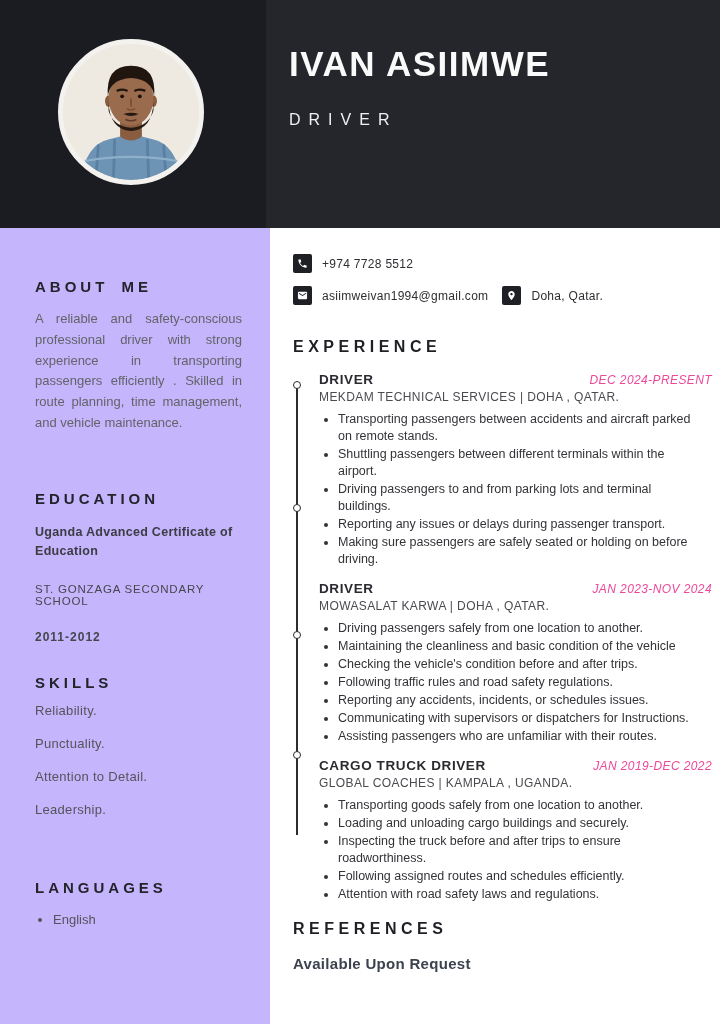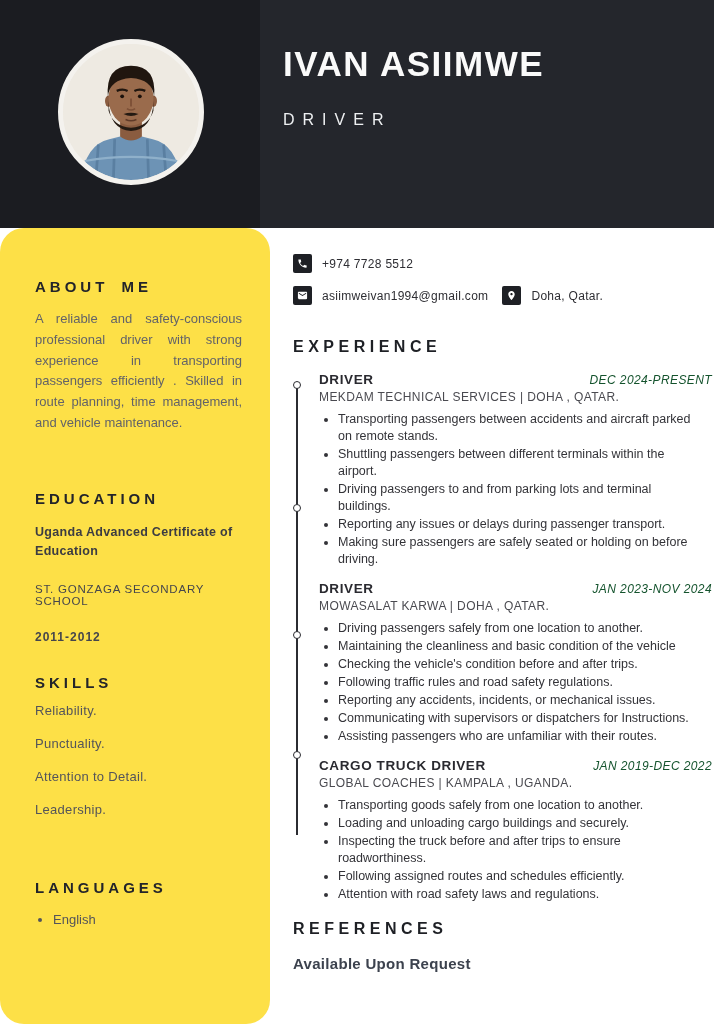--- a/index.html
+++ b/index.html
@@ -3,30 +3,30 @@
 <meta charset="utf-8">
 <style>
   * { margin:0; padding:0; box-sizing:border-box; }
   html,body { width:724px; height:1024px; background:#fff; }
   body { font-family:"Liberation Sans","DejaVu Sans",sans-serif; color:#333338; }
   .page { position:relative; width:724px; height:1024px; overflow:hidden; background:#fff; }
 
   
   .header { position:absolute; top:0; left:0; width:724px; height:228px; }
   .header-left { position:absolute; top:0; left:0; width:270px; height:228px; background:#1b1c21; }
-  .header-right { position:absolute; top:0; left:260px; width:454px; height:228px; background:#24262c; padding:44px 0 0 23px; }
+  .header-right { position:absolute; top:0; left:266px; width:454px; height:228px; background:#24262c; padding:44px 0 0 23px; }
   .photo { position:absolute; top:39px; left:58px; width:146px; height:146px; border-radius:50%;
            border:5px solid #f4f2ee; overflow:hidden; background:#eeeae2; }
   .photo svg { display:block; width:100%; height:100%; }
   .person-name { color:#fafafa; font-size:35px; font-weight:700; letter-spacing:1.5px; }
   .person-title { margin-top:27px; color:#eef0f2; font-size:16px; font-weight:400; letter-spacing:8px; }
 
   
-  .sidebar { position:absolute; top:228px; left:0; width:270px; height:796px; background:#fde047;
-             padding:50px 28px 0 35px;border-radius:24px; }
+  .sidebar { position:absolute; top:228px; left:0; width:270px; height:796px; background:#c4b5fd;
+             padding:50px 28px 0 35px; }
   .side-heading { color:#23242a; font-size:15px; font-weight:700; letter-spacing:4px; word-spacing:5px; }
   .about-text { margin-top:14px; font-size:13px; line-height:1.6; color:#636368; text-align:justify; }
   .edu-block { margin-top:56px; }
   .edu-degree { margin-top:16px; font-size:12.5px; font-weight:700; color:#3c3c42; line-height:1.5; letter-spacing:0.3px; }
   .edu-school { margin-top:23px; font-size:11.5px; color:#46464c; letter-spacing:0.8px; }
   .edu-years  { margin-top:23px; font-size:12px; font-weight:700; color:#46464c; letter-spacing:1px; }
   .skills-block { margin-top:30px; }
   .skills-list { list-style:none; margin-top:12px; }
   .skills-list li { font-size:13px; color:#54545a; margin-bottom:18px; letter-spacing:0.3px; }
   .lang-block { margin-top:62px; }
@@ -42,21 +42,21 @@
   .contact-icon svg { width:11px; height:11px; fill:#fff; }
   .contact-text { margin-left:10px; font-size:12px; color:#2e2e33; letter-spacing:0.3px; }
   .loc-group { display:flex; align-items:center; margin-left:14px; }
 
   .main-heading { font-size:16px; font-weight:700; letter-spacing:4.5px; color:#1e2025; }
   .experience { margin-top:33px; }
   .jobs { margin-top:16px; padding-left:26px; }
   .job { margin-bottom:13px; }
   .job-head { display:flex; justify-content:space-between; align-items:baseline; }
   .job-title { font-size:13.5px; font-weight:700; letter-spacing:0.6px; color:#2a2a30; }
-  .job-dates { font-size:12px; font-style:italic; color:#14532d; letter-spacing:0.4px; }
+  .job-dates { font-size:12px; font-style:italic; color:#ec4899; letter-spacing:0.4px; }
   .job-company { margin-top:3px; font-size:12px; color:#4a4a50; letter-spacing:0.4px; }
   .job-bullets { margin-top:7px; padding-left:19px; max-width:372px; }
   .job-bullets li { font-size:12.5px; line-height:17px; color:#333338; margin-bottom:1px; }
 
   .references { margin-top:17px; }
   .ref-text { margin-top:17px; font-size:15px; font-weight:700; color:#3c424e; letter-spacing:0.3px; }
 
   
   .timeline { position:absolute; top:385px; left:292px; width:10px; height:450px; }
   .tl-line { position:absolute; top:0; left:4px; width:1.8px; height:100%; background:#2b2c31; }
@@ -189,21 +189,21 @@
           <div class="job-head">
             <span class="job-title">DRIVER</span>
             <span class="job-dates">JAN 2023-NOV 2024</span>
           </div>
           <div class="job-company">MOWASALAT KARWA | DOHA , QATAR.</div>
           <ul class="job-bullets">
               <li>Driving passengers safely from one location to another.</li>
               <li>Maintaining the cleanliness and basic condition of the vehicle</li>
               <li>Checking the vehicle's condition before and after trips.</li>
               <li>Following traffic rules and road safety regulations.</li>
-              <li>Reporting any accidents, incidents, or mechanical issues.</li>
+              <li>Reporting any accidents, incidents, or schedules issues.</li>
               <li>Communicating with supervisors or dispatchers for Instructions.</li>
               <li>Assisting passengers who are unfamiliar with their routes.</li>
             </ul>
         </section>
 
         <section class="job">
           <div class="job-head">
             <span class="job-title">CARGO TRUCK DRIVER</span>
             <span class="job-dates">JAN 2019-DEC 2022</span>
           </div>

